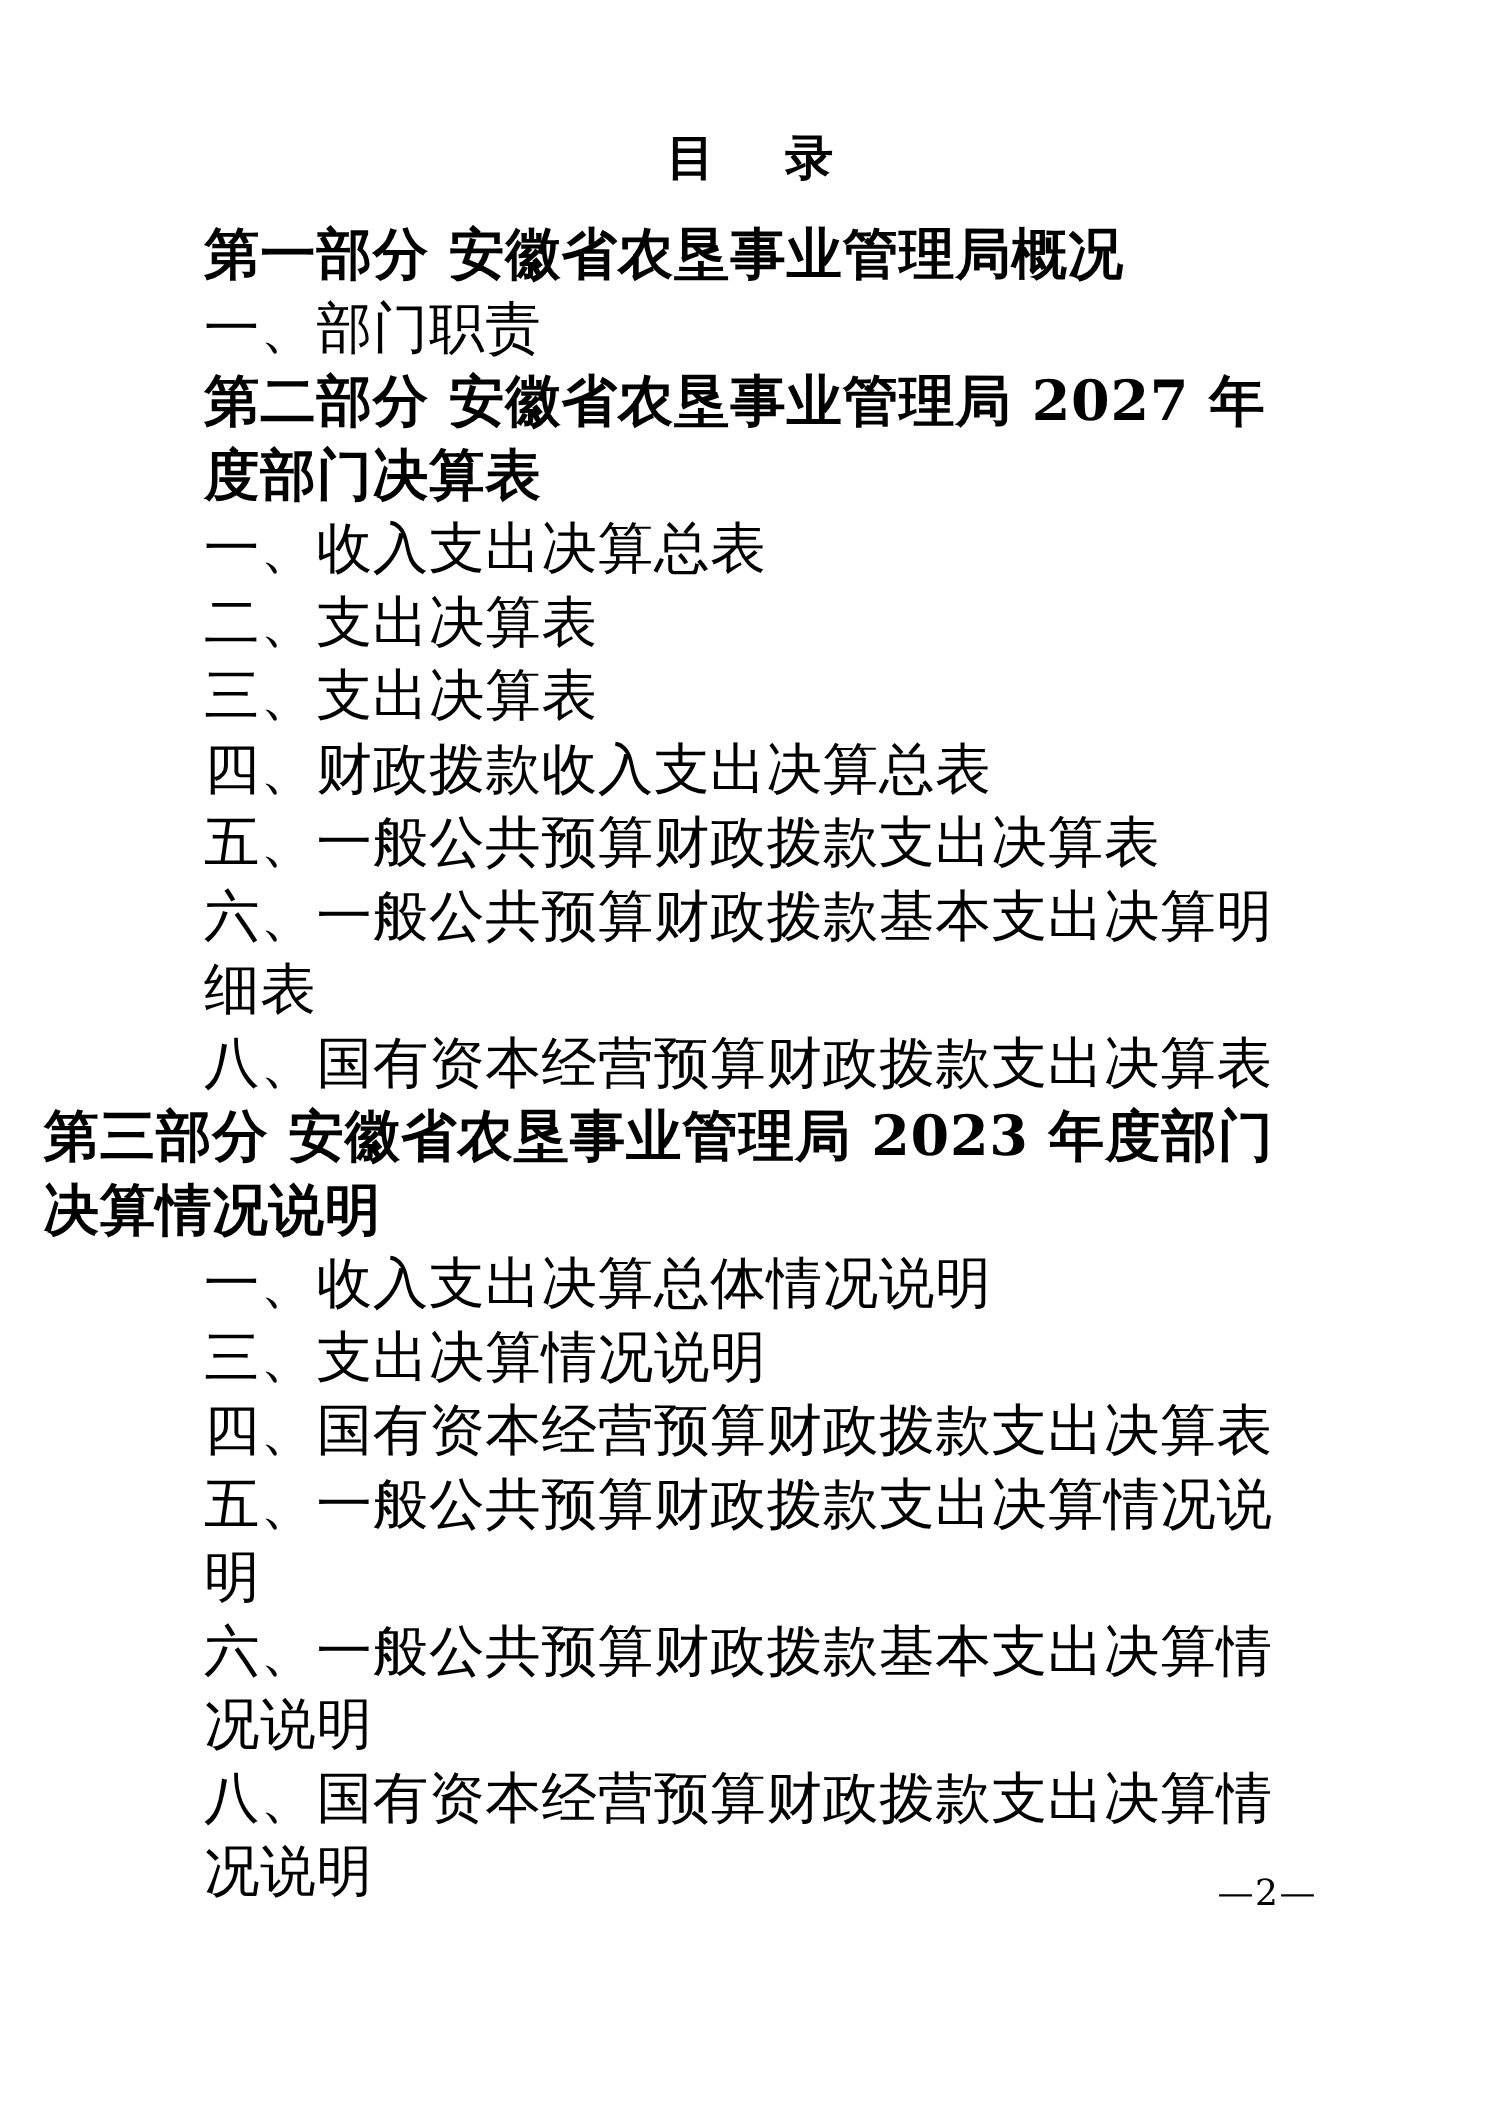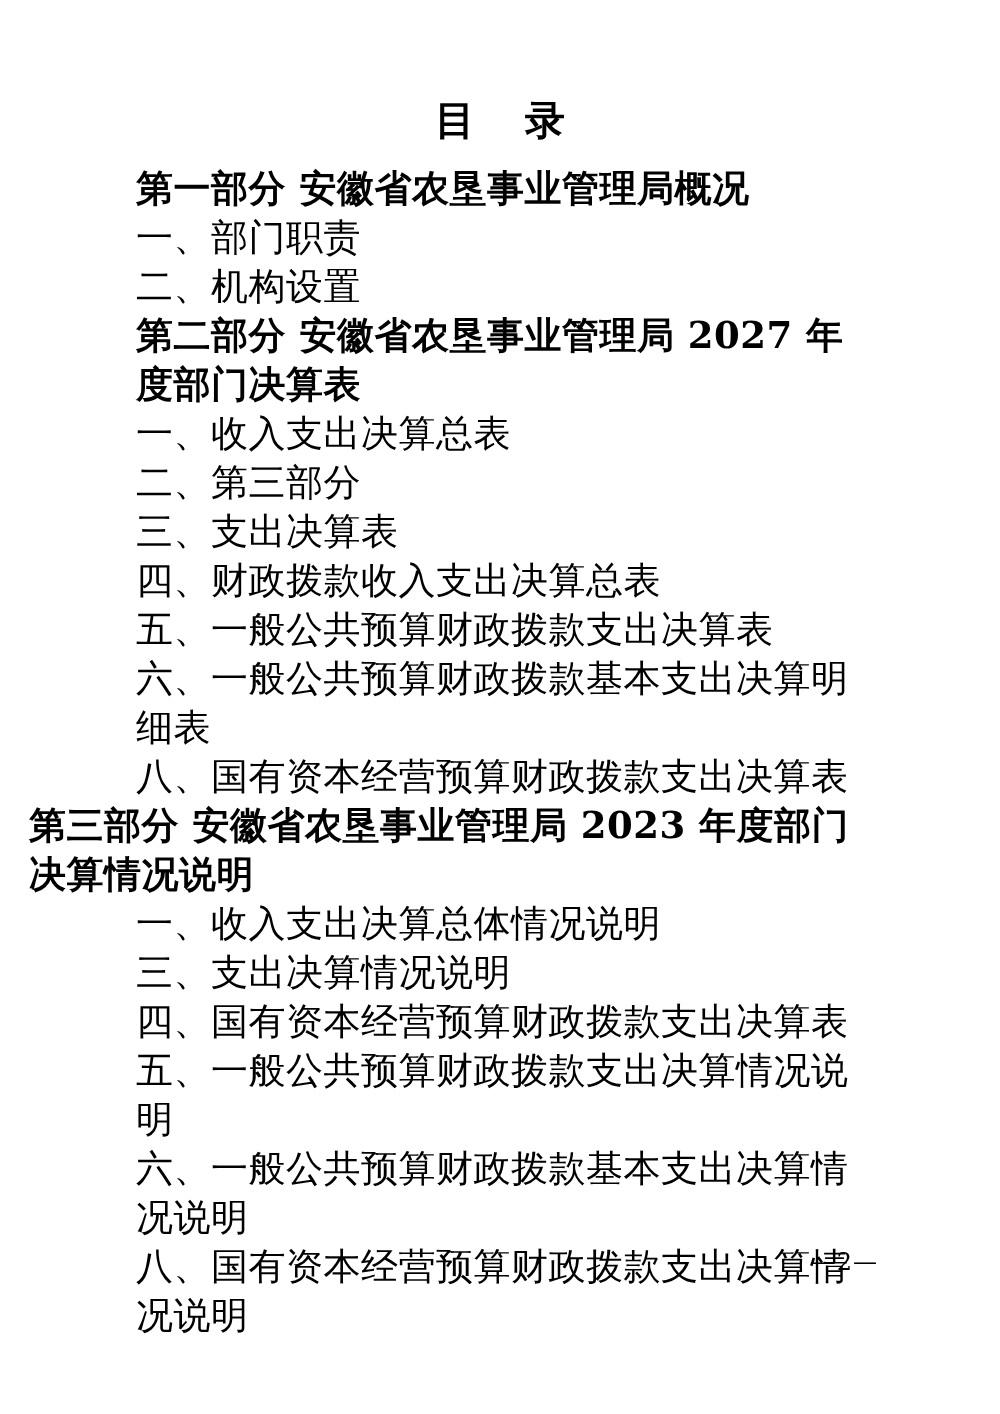--- a/index.html
+++ b/index.html
@@ -19,24 +19,24 @@
     position: absolute;
     left: 0;
     top: 0;
     width: 1000px;
     height: 1414px;
     box-sizing: border-box;
     padding: 0;
   }
   .doc-title {
     text-align: center;
-    font-size: 40px;
+    font-size: 32px;
     font-weight: 700;
     letter-spacing: 18px;
-    margin: 16px;
+    margin: 6px;
     padding-top: 82px;
     padding-left: 18px;
     line-height: 1.1;
     font-family: "DejaVu Serif", "Liberation Serif", serif;
   }
   .toc {
     margin: 0;
     padding: 0;
     list-style: none;
     margin-top: 22px;
@@ -67,24 +67,23 @@
 </head>
 <body>
 
 <div class="page">
 
   <h1 class="doc-title">目  录</h1>
 
   <ul class="toc">
     <li class="toc-item part">第一部分 安徽省农垦事业管理局概况</li>
     <li class="toc-item">一、部门职责</li>
-    <li class="toc-item">二、机构设置</li>
     <li class="toc-item part">第二部分 安徽省农垦事业管理局 2027 年度部门决算表</li>
     <li class="toc-item">一、收入支出决算总表</li>
-    <li class="toc-item">二、第三部分</li>
+    <li class="toc-item">二、支出决算表</li>
     <li class="toc-item">三、支出决算表</li>
     <li class="toc-item">四、财政拨款收入支出决算总表</li>
     <li class="toc-item">五、一般公共预算财政拨款支出决算表</li>
     <li class="toc-item">六、一般公共预算财政拨款基本支出决算明细表</li>
     <li class="toc-item">八、国有资本经营预算财政拨款支出决算表</li>
     <li class="toc-item part wrap">第三部分 安徽省农垦事业管理局 2023 年度部门决算情况说明</li>
     <li class="toc-item">一、收入支出决算总体情况说明</li>
     <li class="toc-item">三、支出决算情况说明</li>
     <li class="toc-item">四、国有资本经营预算财政拨款支出决算表</li>
     <li class="toc-item">五、一般公共预算财政拨款支出决算情况说明</li>

